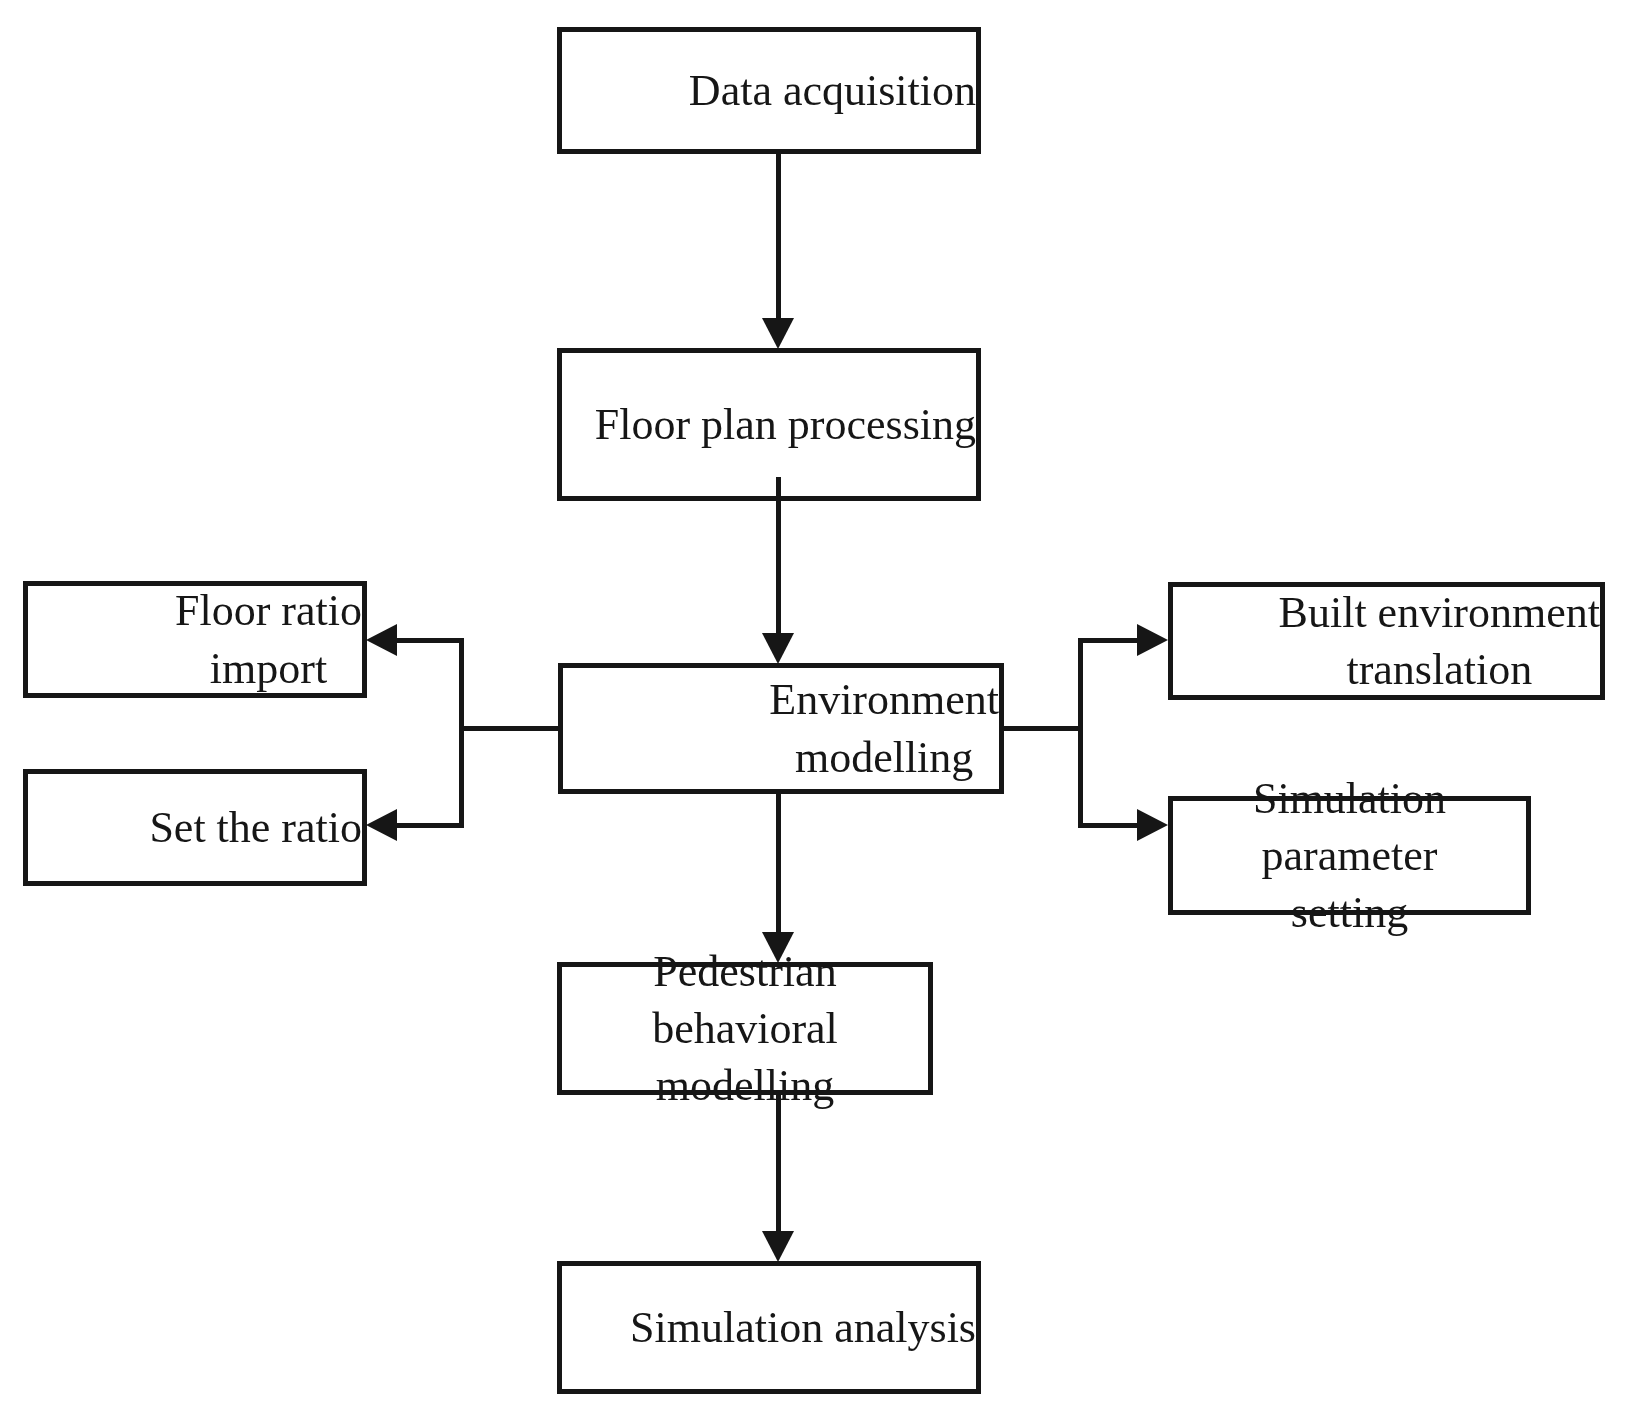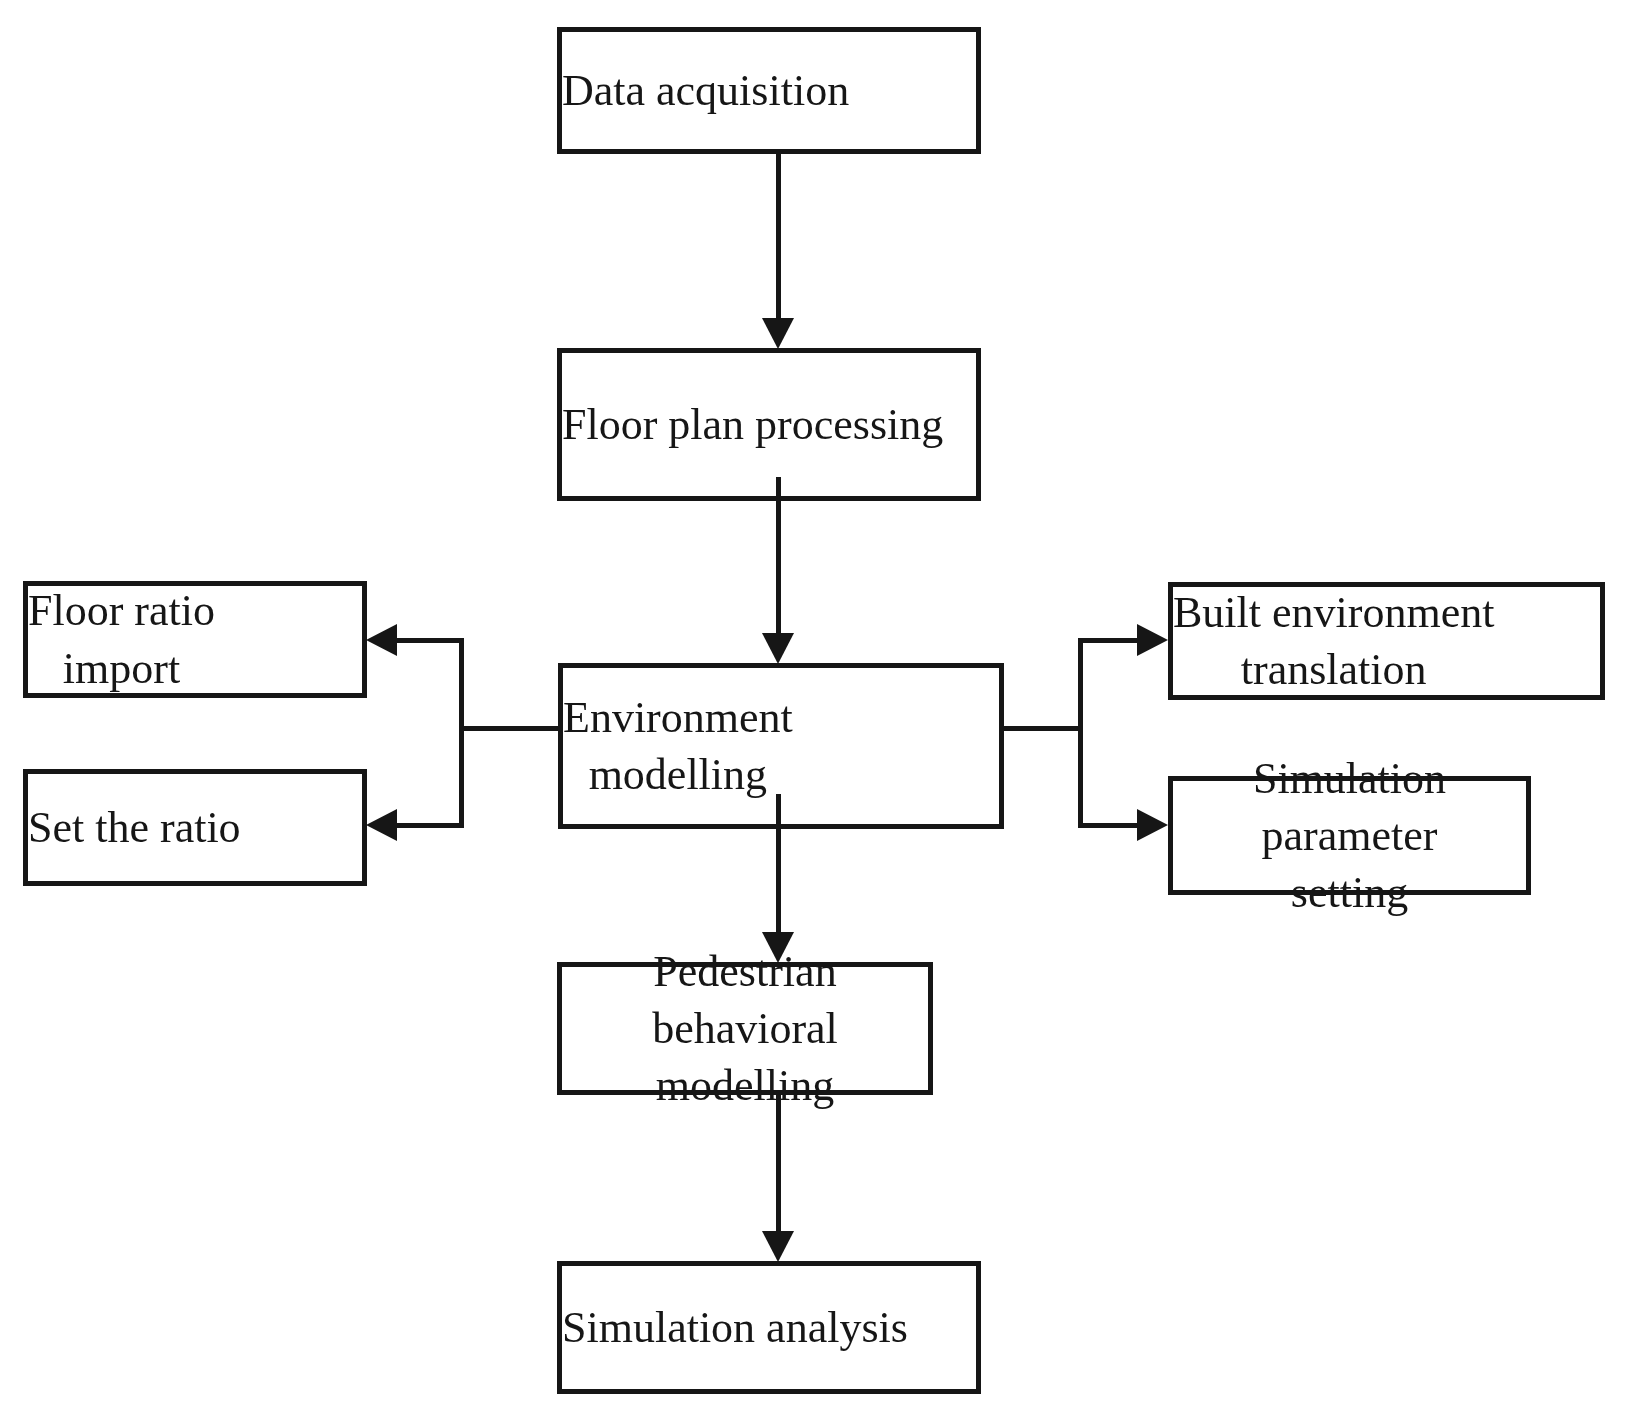--- a/index.html
+++ b/index.html
@@ -16,21 +16,21 @@
     font-family: "Liberation Serif", "DejaVu Serif", serif;
     color: #161616;
   }
   .node {
     position: absolute;
     box-sizing: border-box;
     border: 5px solid #161616;
     background: #ffffff;
     display: flex;
     align-items: center;
-    justify-content: flex-start;
+    justify-content: flex-end;
     text-align: center;
     font-size: 44px;
     line-height: 1.3;
     white-space: pre-line;
   }
   .line {
     position: absolute;
     background: #161616;
   }
   .arrow {
@@ -50,25 +50,25 @@
   }
   .arrow.right {
     border-top: 16px solid transparent;
     border-bottom: 16px solid transparent;
     border-left: 31px solid #161616;
   }
 
   
   #n-data-acquisition   { left: 557px; top: 27px;   width: 424px; height: 127px; }
   #n-floor-plan-proc    { left: 557px; top: 348px;  width: 424px; height: 153px; }
-  #n-env-modelling      { left: 558px; top: 663px;  width: 446px; height: 166px; }
+  #n-env-modelling      { left: 558px; top: 663px;  width: 446px; height: 131px; }
   #n-floor-plan-import  { left: 23px;  top: 581px;  width: 344px; height: 117px; }
   #n-set-the-ratio      { left: 23px;  top: 769px;  width: 344px; height: 117px; }
   #n-built-env-transl   { left: 1168px; top: 582px; width: 437px; height: 118px; }
-  #n-sim-param-setting  { left: 1168px; top: 776px; width: 363px; height: 119px; }
+  #n-sim-param-setting  { left: 1168px; top: 796px; width: 363px; height: 119px; }
   #n-pedestrian-modelling { left: 557px; top: 962px; width: 376px; height: 133px; }
   #n-simulation-analysis  { left: 557px; top: 1261px; width: 424px; height: 133px; }
 
   
   #e-v1 { left: 776px; top: 154px;  width: 5px; height: 166px; }
   #a-v1 { left: 762px; top: 318px; }
   #e-v2 { left: 776px; top: 477px;  width: 5px; height: 158px; }
   #a-v2 { left: 762px; top: 633px; }
   #e-v3 { left: 776px; top: 794px;  width: 5px; height: 140px; }
   #a-v3 { left: 762px; top: 932px; }

